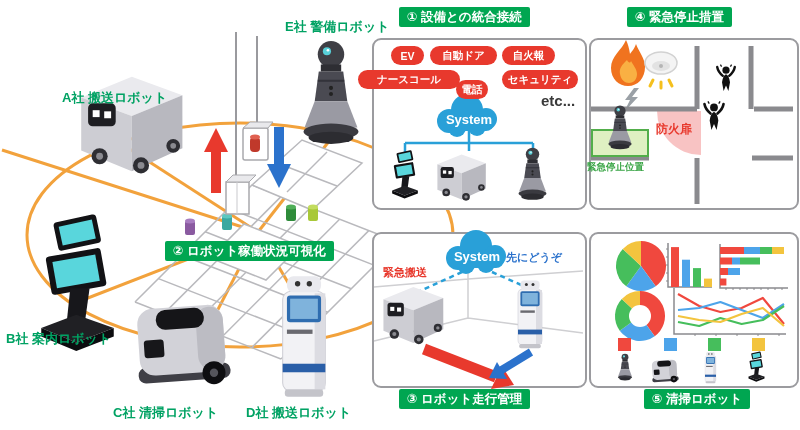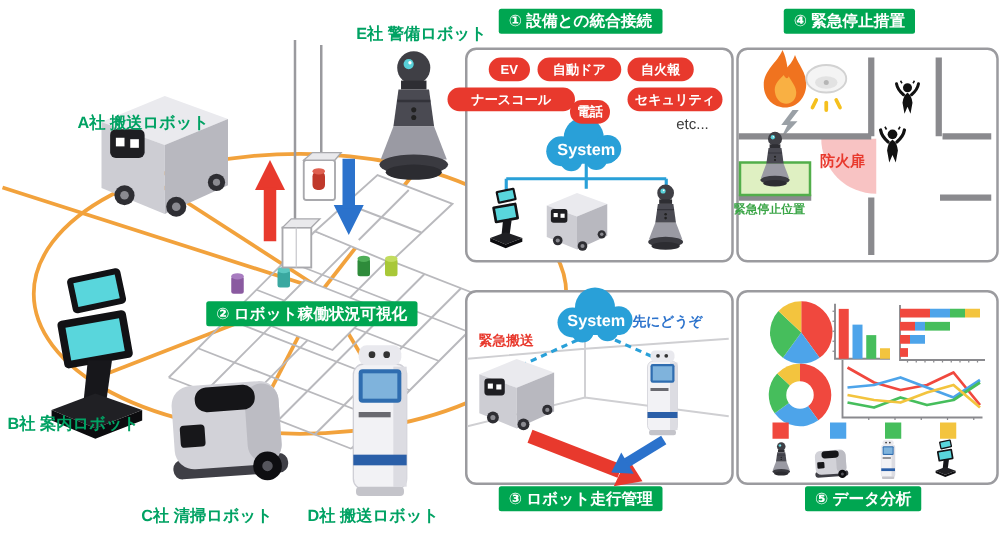--- a/index.html
+++ b/index.html
@@ -14,21 +14,21 @@
   .panel{position:absolute;background:#fff;border:2px solid #9b9b9f;border-radius:9px;z-index:2;}
   #svg-panels{z-index:3;}
   .txt{position:absolute;z-index:4;white-space:nowrap;}
   .lbl{color:var(--label-green);font-weight:bold;font-size:13px;}
   .badge{background:var(--badge-green);color:#fff;font-weight:bold;font-size:12.5px;
          padding:2px 8px;line-height:1.3;border-radius:2px;}
   .pill{background:var(--alert-red);color:#fff;font-weight:bold;font-size:10.5px;
         height:19px;display:flex;align-items:center;justify-content:center;
         border-radius:10px;padding:0 9px;box-sizing:border-box;}
   .sys{color:#fff;font-weight:bold;font-size:13px;text-align:center;width:70px;}
-  .etc{color:#3a3a3a;font-weight:normal;font-size:12px;}
+  .etc{color:#3a3a3a;font-weight:bold;font-size:15px;}
   .red-note{color:var(--alert-red);font-weight:bold;font-size:11px;margin-top:16px;}
   .blue-note{color:var(--arrow-blue);font-weight:bold;font-size:11px;}
   .firedoor{color:var(--alert-red);font-weight:bold;font-size:12px;}
   .stoppos{color:#3aa546;font-weight:bold;font-size:9.5px;}
 </style>
 </head>
 <body>
 
 <div class="stage">
 
@@ -326,21 +326,21 @@
   <div class="txt lbl" style="left:62px;top:50px;margin-top:39px;">A社 搬送ロボット</div>
   <div class="txt lbl" style="left:252px;top:18px;padding-left:33px;">E社 警備ロボット</div>
   <div class="txt lbl" style="left:6px;top:330px;">B社 案内ロボット</div>
   <div class="txt lbl" style="left:113px;top:404px;">C社 清掃ロボット</div>
   <div class="txt lbl" style="left:246px;top:404px;">D社 搬送ロボット</div>
 
   <div class="txt badge" style="left:165px;top:241px;">② ロボット稼働状況可視化</div>
   <div class="txt badge" style="left:399px;top:7px;">① 設備との統合接続</div>
   <div class="txt badge" style="left:627px;top:7px;">④ 緊急停止措置</div>
   <div class="txt badge" style="left:399px;top:389px;">③ ロボット走行管理</div>
-  <div class="txt badge" style="left:644px;top:389px;">⑤ データ分析</div>
+  <div class="txt badge" style="left:644px;top:389px;">⑤ 清掃ロボット</div>
 
   <div class="txt pill" style="left:391px;top:46px;width:33px;">EV</div>
   <div class="txt pill" style="left:430px;top:46px;width:67px;">自動ドア</div>
   <div class="txt pill" style="left:502px;top:46px;width:53px;">自火報</div>
   <div class="txt pill" style="left:358px;top:70px;width:102px;font-family:Liberation Serif, serif;">ナースコール</div>
   <div class="txt pill" style="left:456px;top:80px;width:32px;text-align:center;">電話</div>
   <div class="txt pill" style="left:502px;top:70px;width:76px;">セキュリティ</div>
   <div class="txt etc" style="left:541px;top:92px;">etc...</div>
 
   <div class="txt sys" style="left:434px;top:112px;">System</div>

